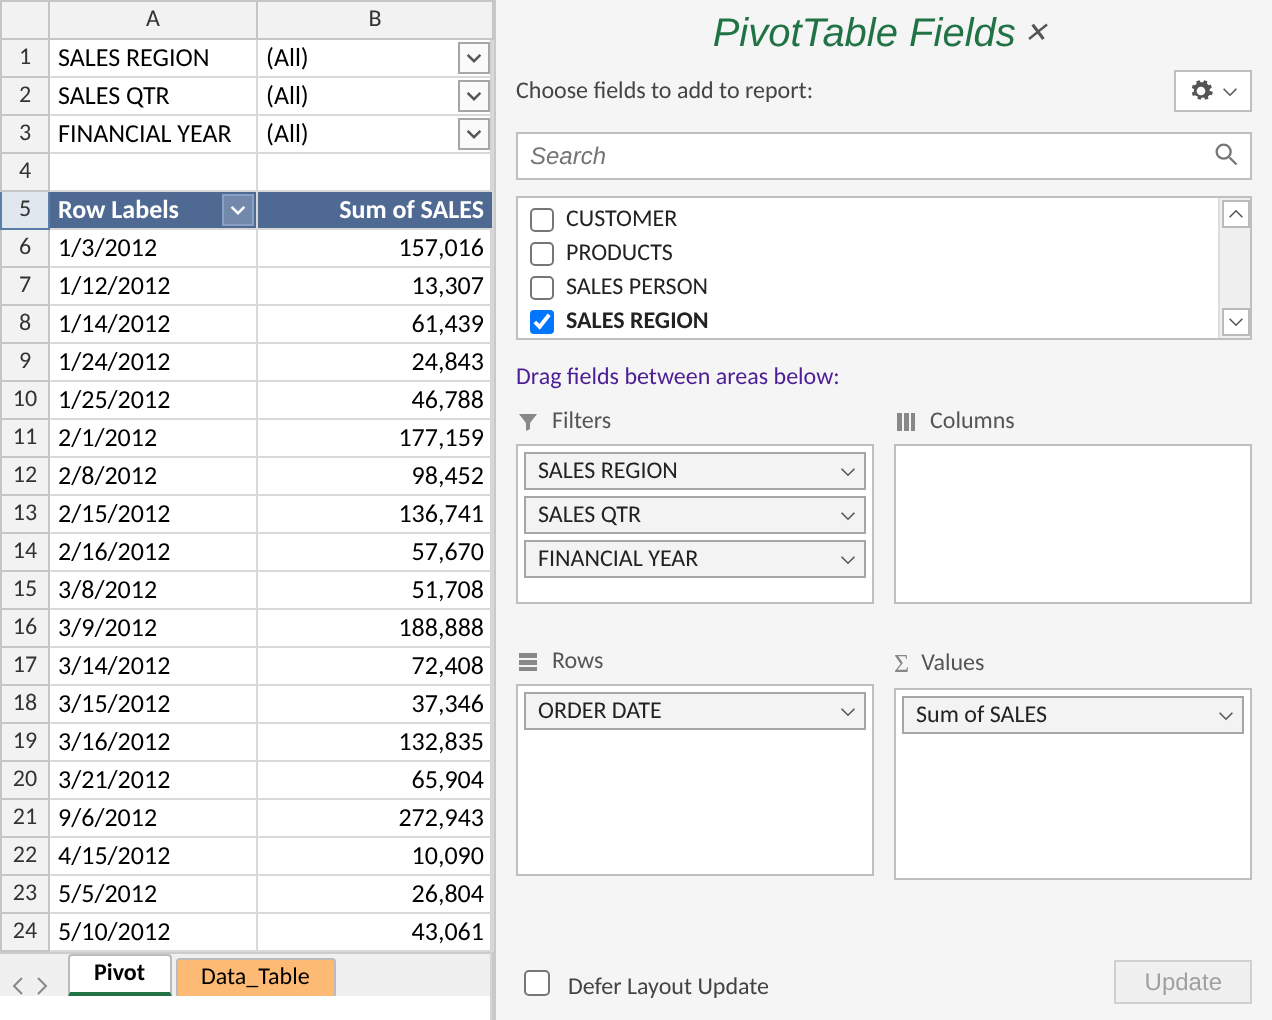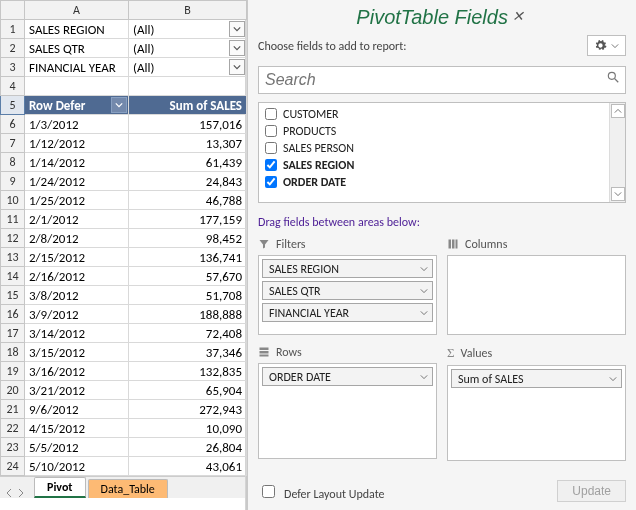--- a/index.html
+++ b/index.html
@@ -149,34 +149,34 @@
     display: flex; align-items: center; gap: 4px;
   }
   .searchWrap {
     margin-top: 10px;
     position: relative;
   }
   .searchInput {
     width: 100%;
     border: 1px solid #bfbfbf;
     padding: 4px 24px 4px 6px;
-    font-size: 16px;
+    font-size: 12px;
     font-style: italic;
     color: #15803d;
     background: #fff;
   }
   .searchIcon {
     position: absolute;
     right: 6px; top: 4px;
   }
   .fieldList {
     margin-top: 8px;
     border: 1px solid #bfbfbf;
     background: #fff;
-    height: 101px;
+    height: 72px;
     overflow: hidden;
     display: flex;
   }
   .fieldListInner { flex:1; padding: 2px 0; }
   .fieldRow {
     display: flex; align-items: center;
     height: 17px;
     padding: 0 6px;
     gap: 6px;
   }
@@ -201,21 +201,21 @@
   }
   .dragHint {
     margin-top: 12px;
     color: #4c1d95;
   }
   .areas {
     margin-top: 8px;
     display: grid;
     grid-template-columns: 1fr 1fr;
     grid-template-rows: auto auto;
-    gap: 10px 10px;
+    gap: 22px 10px;
   }
   .area { }
   .areaHdr {
     display: flex; align-items: center; gap: 6px;
     color: #555; font-size: 12px;
     margin-bottom: 4px;
   }
   .areaBox {
     border: 1px solid #bfbfbf;
     background: #fff;
@@ -297,21 +297,21 @@
       </td>
     </tr>
     <tr>
       <th class="rowhdr">4</th>
       <td class="colA"></td>
       <td class="colB"></td>
     </tr>
     <tr class="hdrRow">
       <th class="rowhdr sel">5</th>
       <td class="colA">
-        <span>Row Defer</span>
+        <span>Row Labels</span>
         <span class="ddBtn">
           <svg viewBox="0 0 10 10">
                 <path d="M1 3l4 4 4-4" fill="none" stroke="#fff" stroke-width="1.5"></path>
               </svg>
         </span>
       </td>
       <td class="colB">
         <span>Sum of SALES</span>
       </td>
     </tr>

